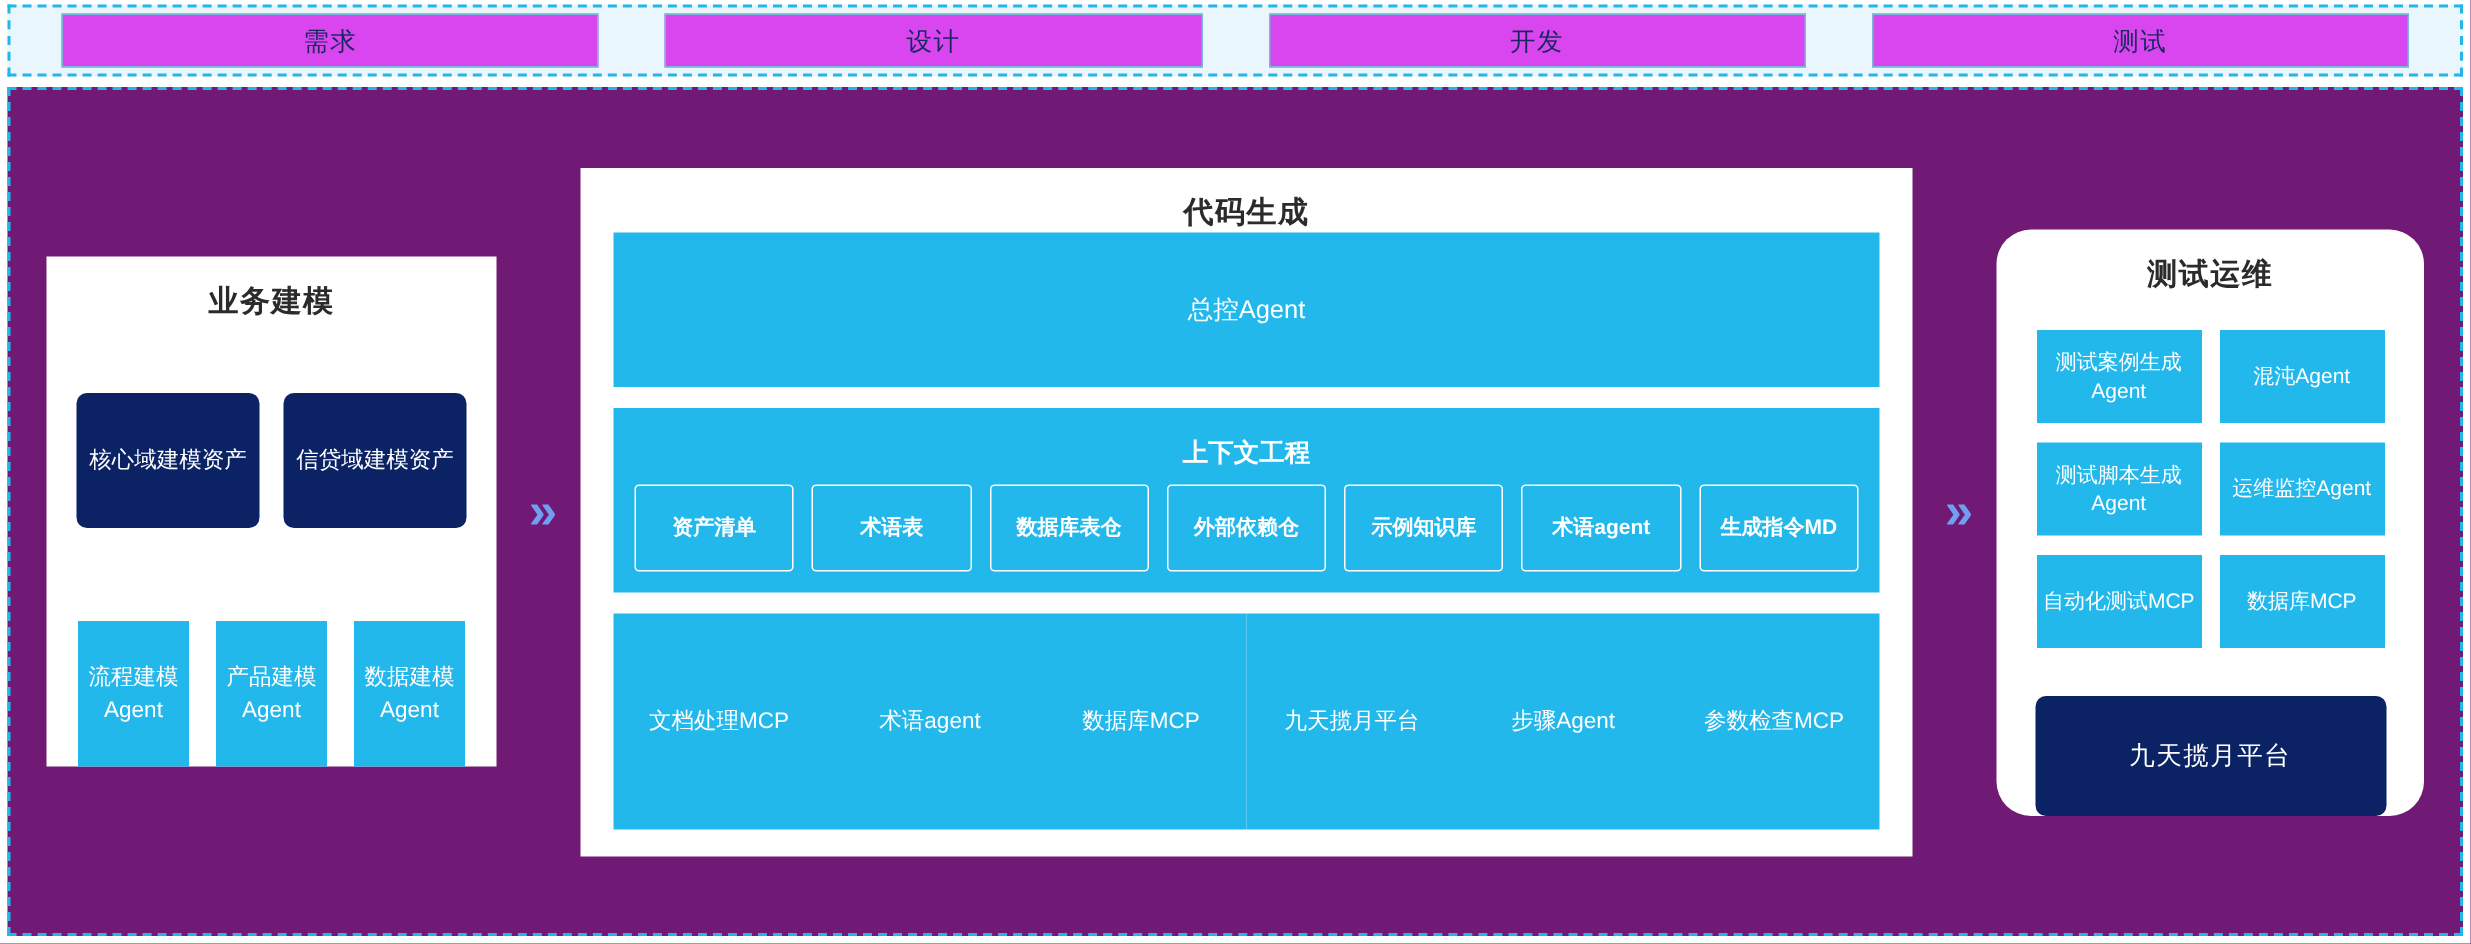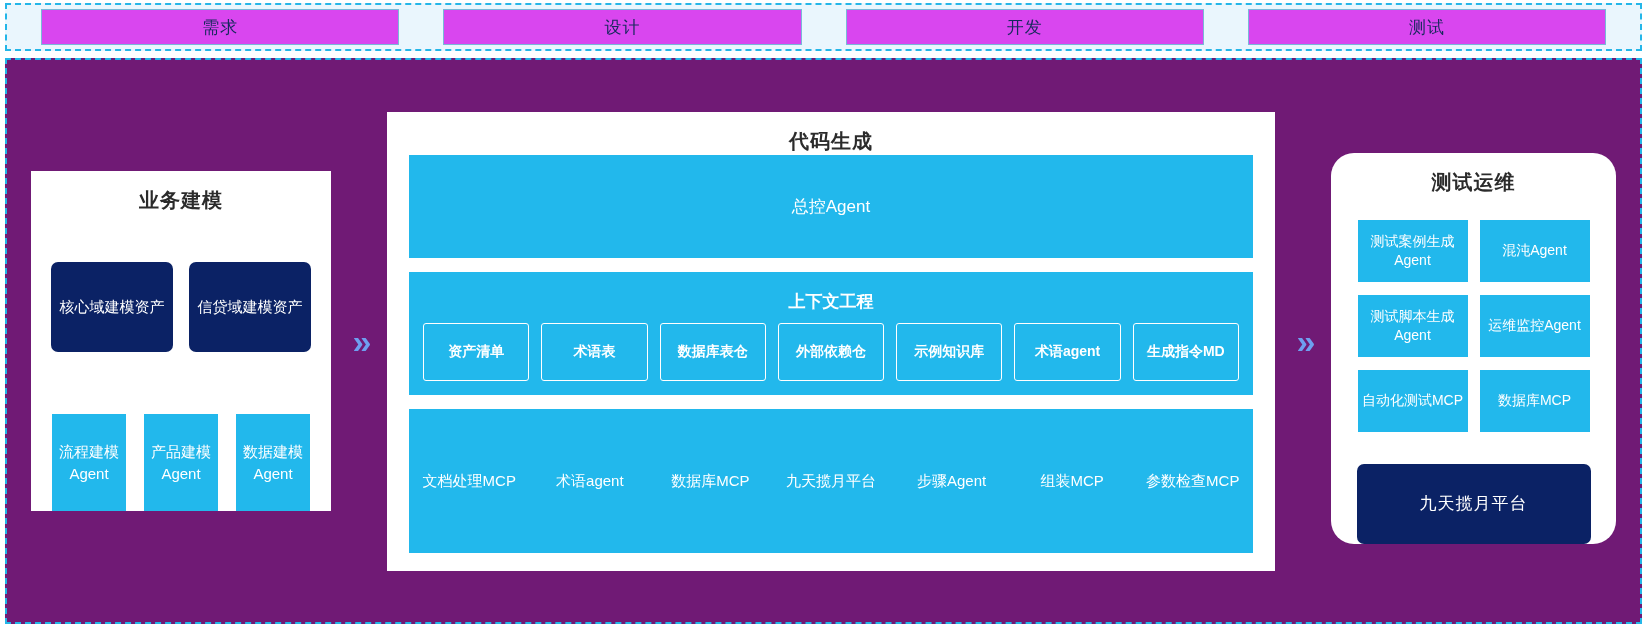--- a/index.html
+++ b/index.html
@@ -164,21 +164,20 @@
             <div class="ctx-box">生成指令MD</div>
           </div>
         </div>
 
         <div class="tools-row">
           <div class="tool-box">文档处理MCP</div>
           <div class="tool-box">术语agent</div>
           <div class="tool-box">数据库MCP</div>
           <div class="tool-box">九天揽月平台</div>
           <div class="tool-box">步骤Agent</div>
-          <div class="tool-box">组装MCP</div>
           <div class="tool-box">参数检查MCP</div>
         </div>
 
       </div>
     </div>
 
     <div class="chev">»</div>
 
     <div class="panel panel-right">
       <div class="panel-title">测试运维</div>

